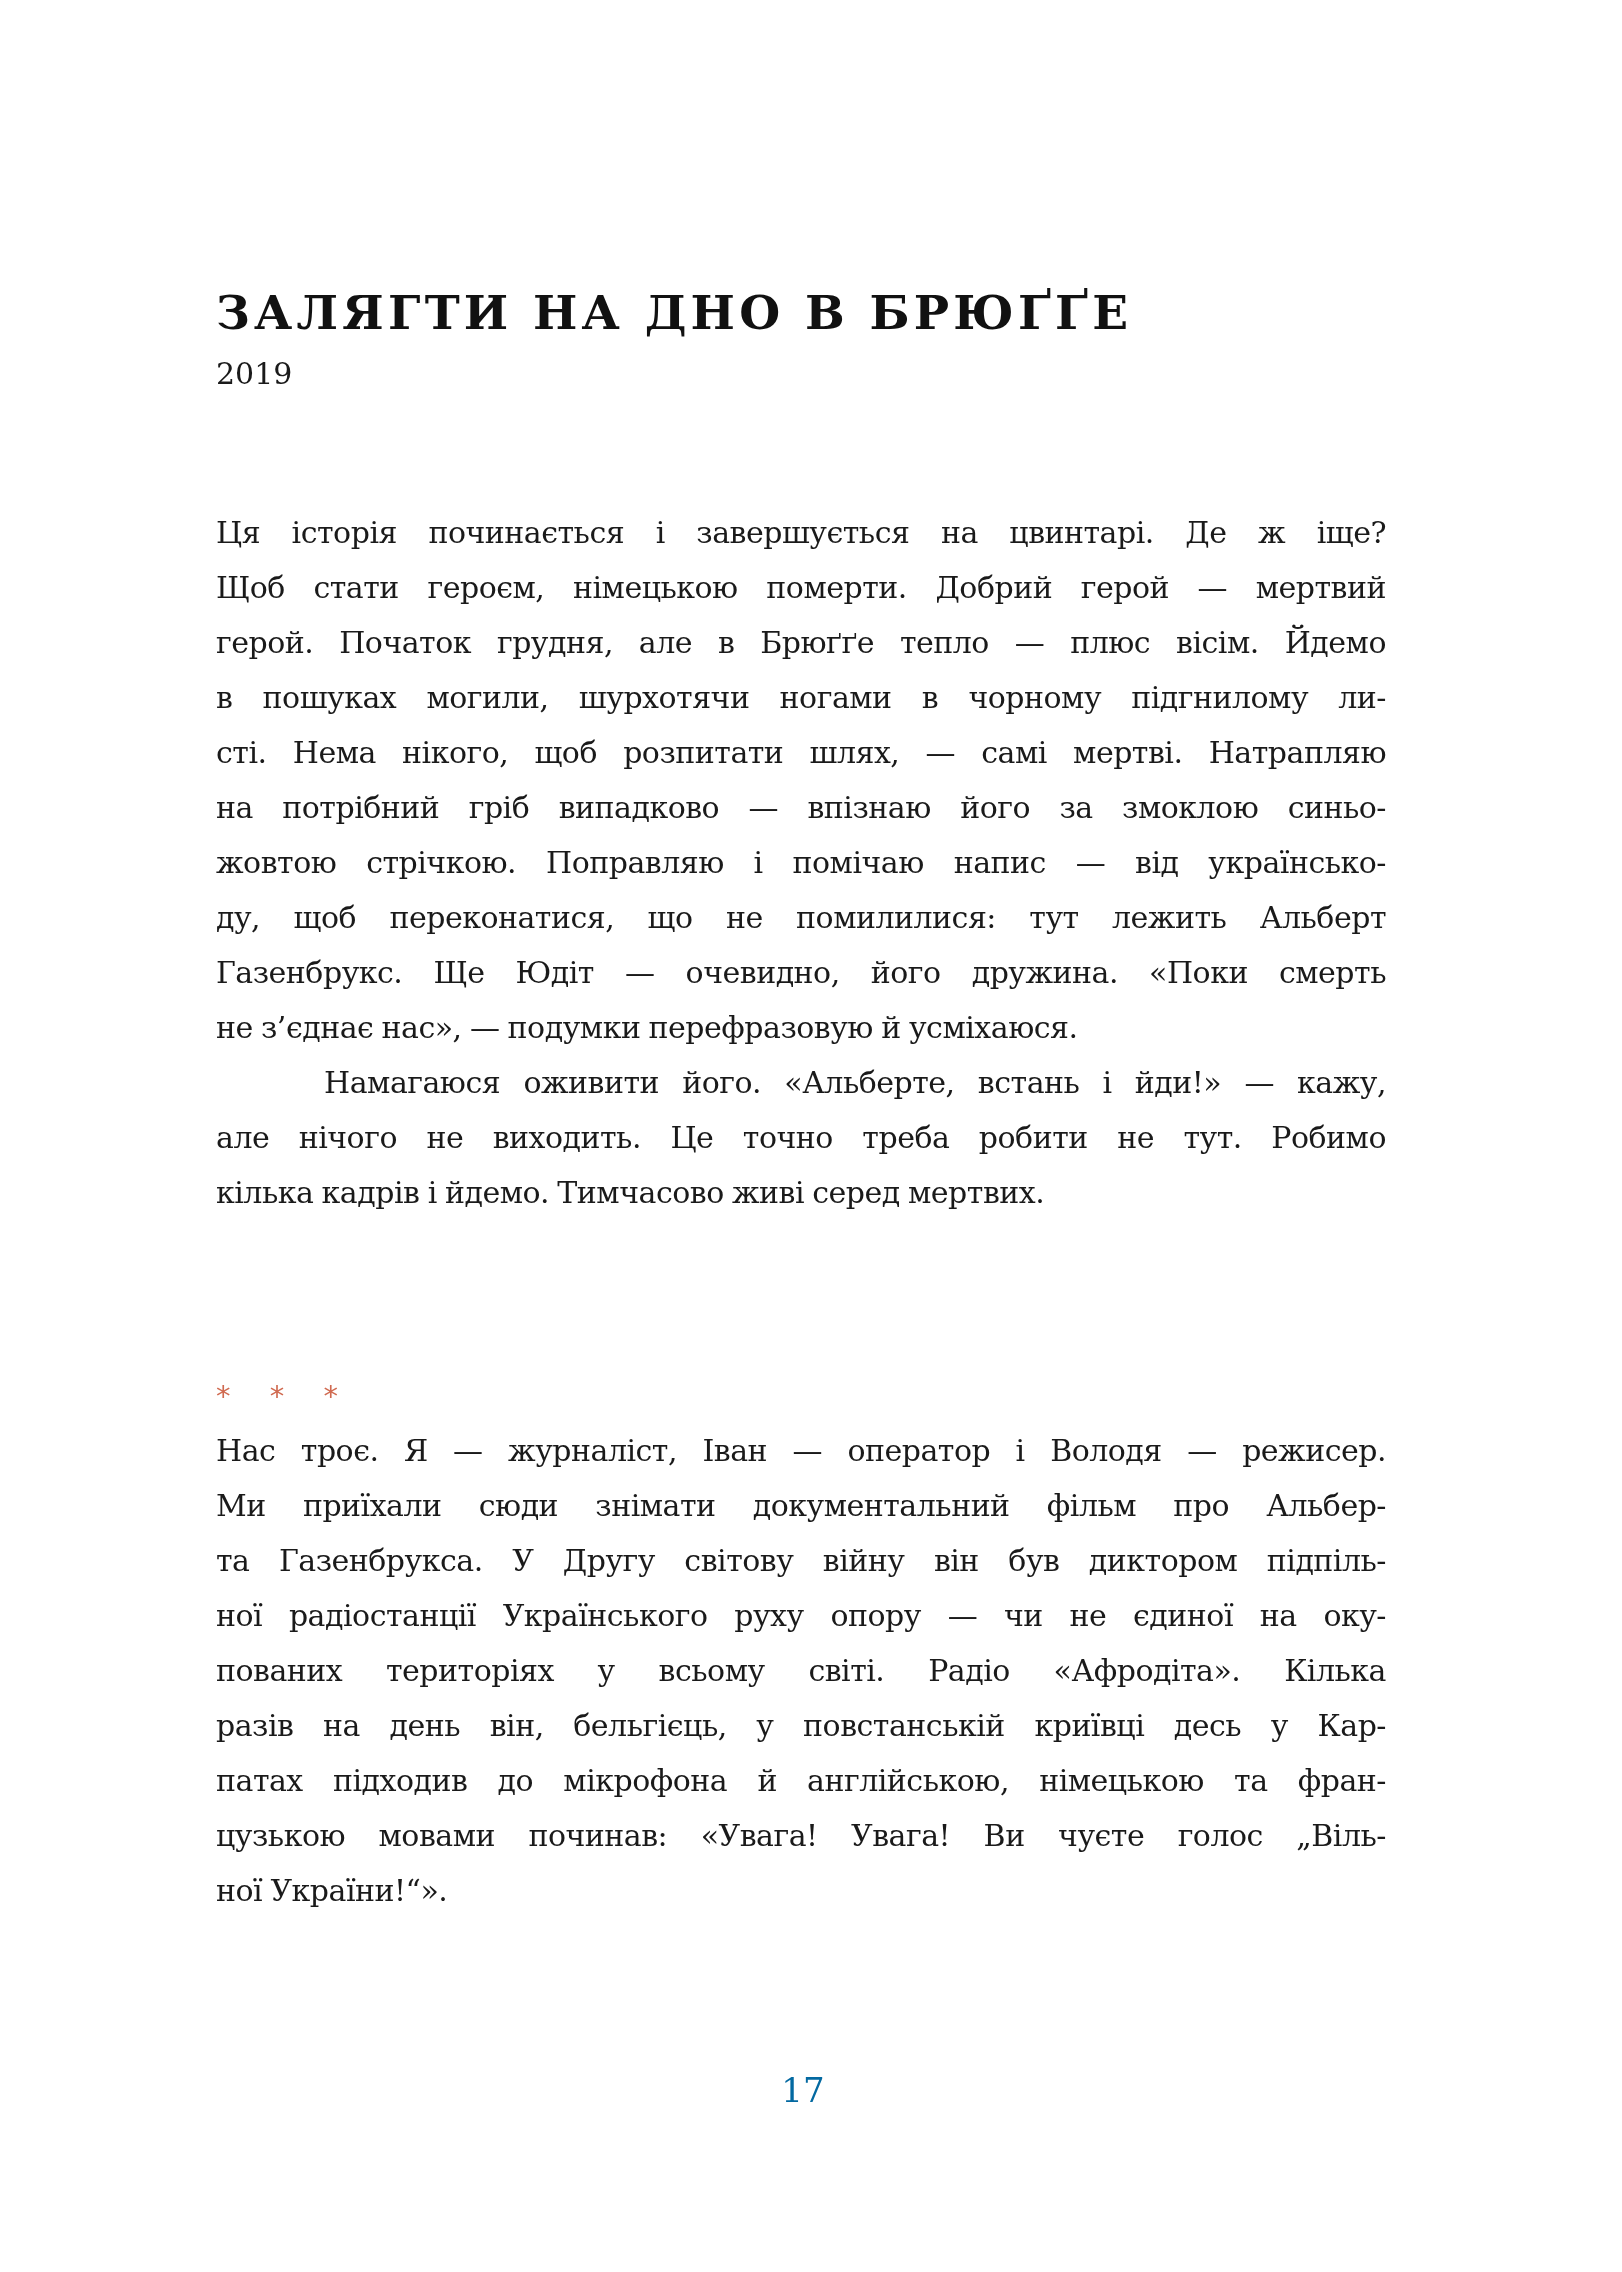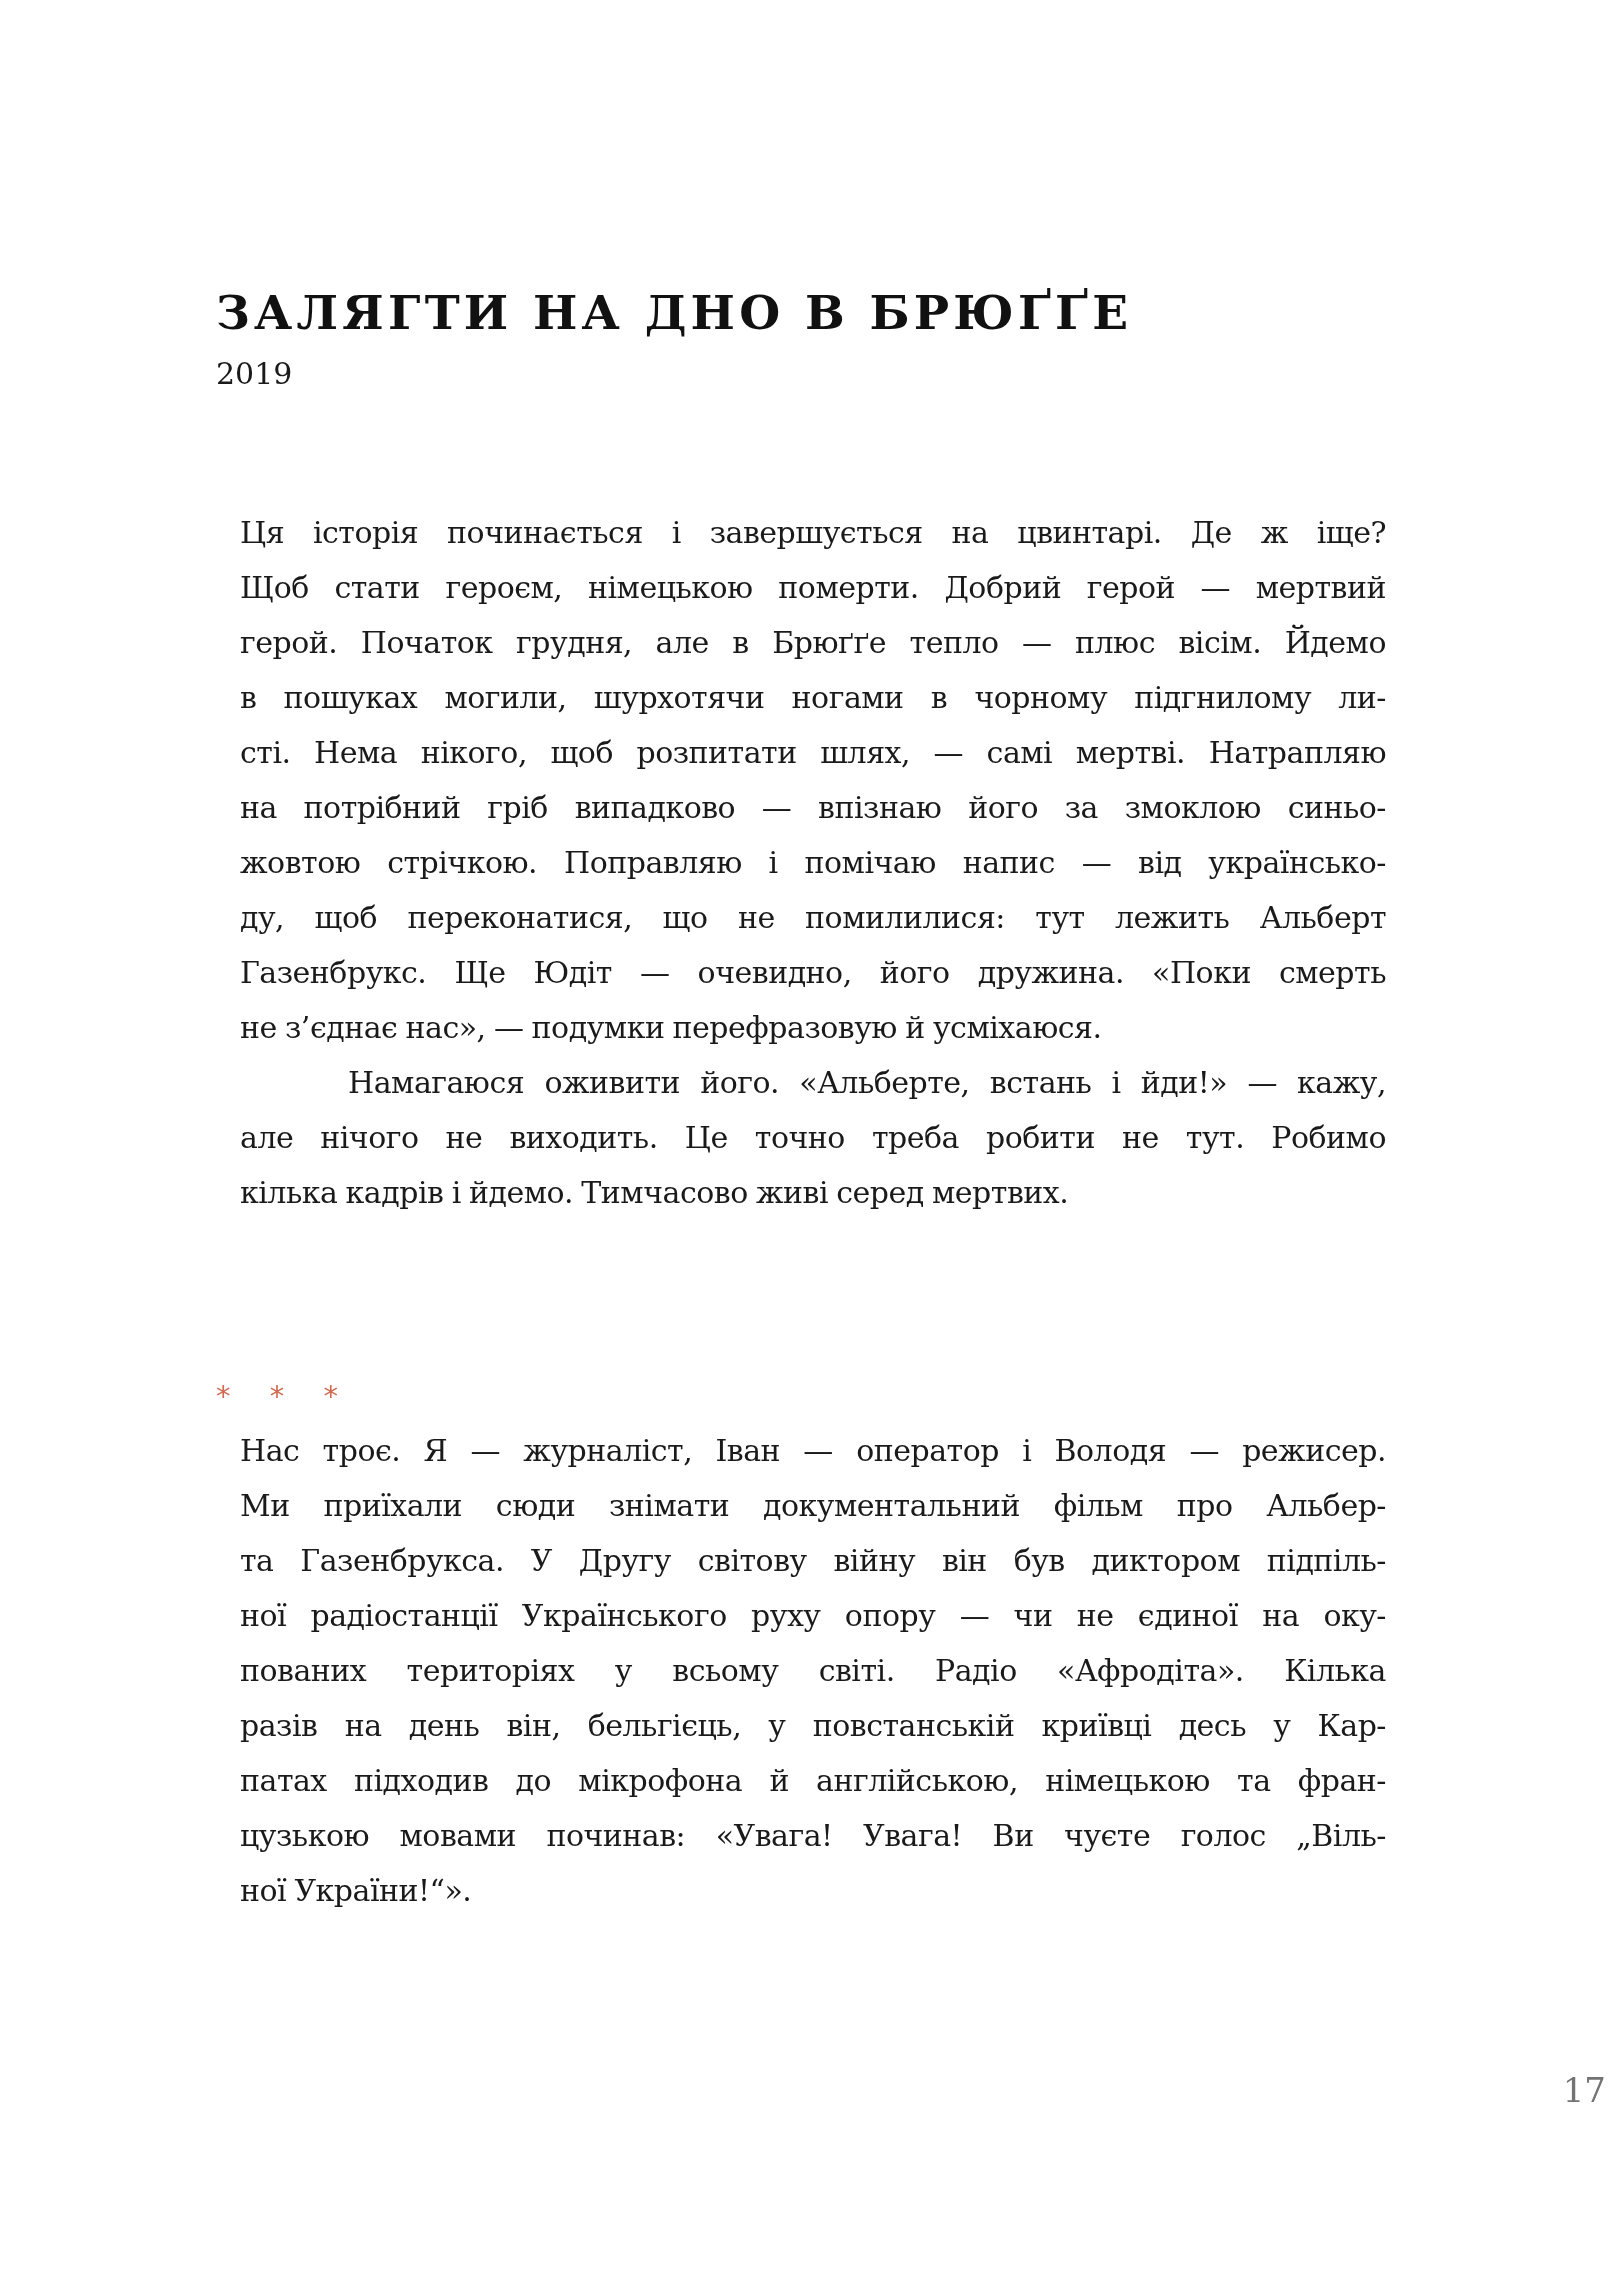--- a/index.html
+++ b/index.html
@@ -51,21 +51,20 @@
       line-height: 55px;
       color: #1a1a1a;
     }
     .body-block .line {
       display: block;
       white-space: nowrap;
       text-align: justify;
       text-align-last: justify;
       letter-spacing: -0.5px;
       word-spacing: -0.8px;
-      margin-left: 24px;
     }
     .body-block .line.last {
       text-align-last: left;
     }
     .body-block .line.indent {
       padding-left: 108px;
     }
     .block-1 { top: 505px; }
     .block-2 { top: 1423px; }
     .separator {
@@ -76,24 +75,24 @@
       font-size: 29px;
       letter-spacing: 15px;
       color: #d06a50;
       line-height: 34px;
     }
     .page-number {
       position: absolute;
       left: 0;
       width: 1623px;
       top: 2069px;
-      text-align: right;
+      text-align: center;
       font-family: "DejaVu Serif", serif;
       font-size: 34px;
-      color: #737373;
+      color: #0369a1;
       line-height: 42px;
       padding-right: 17px;
       box-sizing: border-box;
     }
     .deco-line {
       position: absolute;
       width: 2.5px;
       bottom: 0;
     }
     .deco-left { left: 731px; top: 2171px; background: #9a9a9a; }

